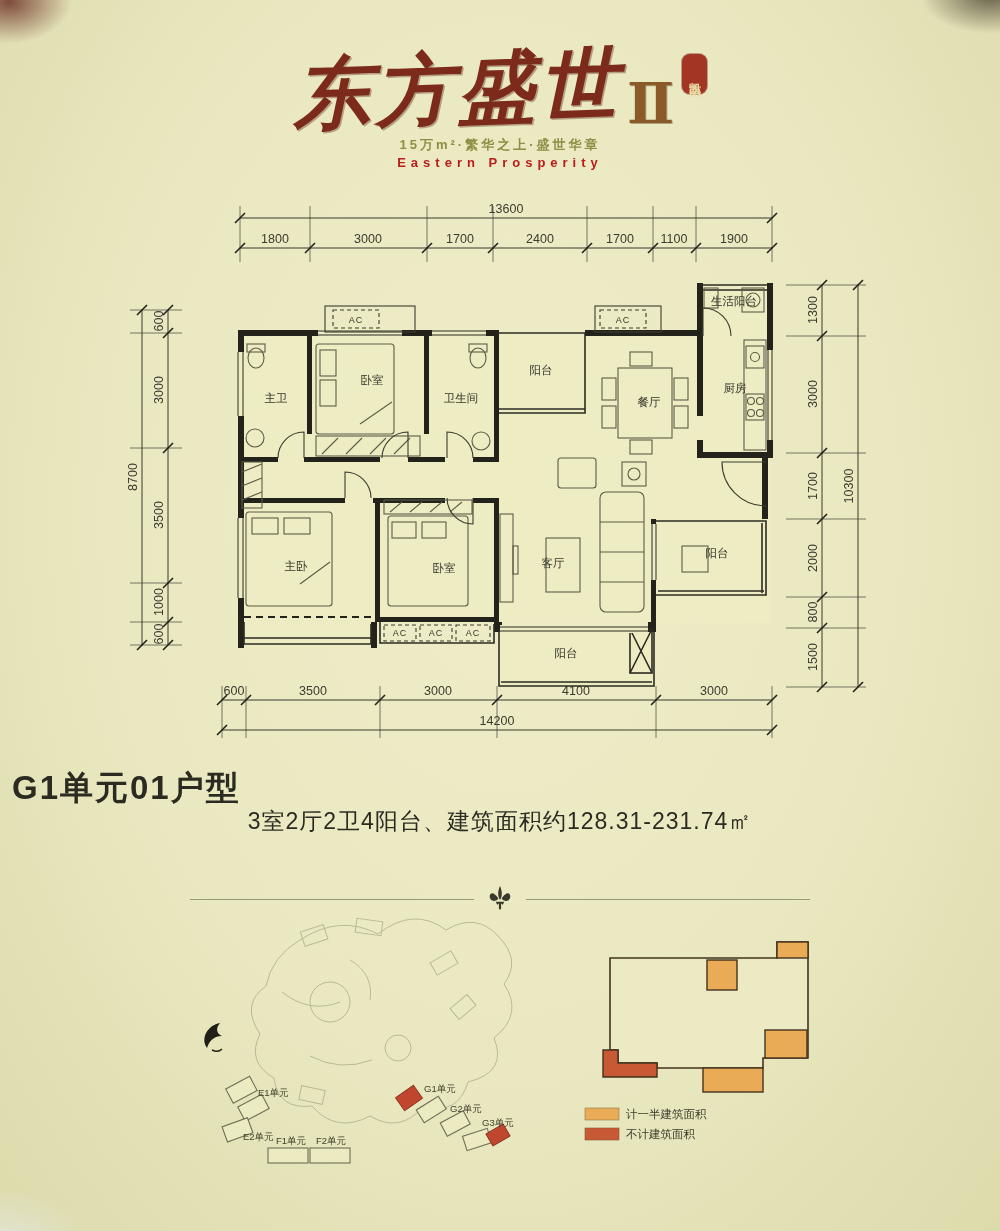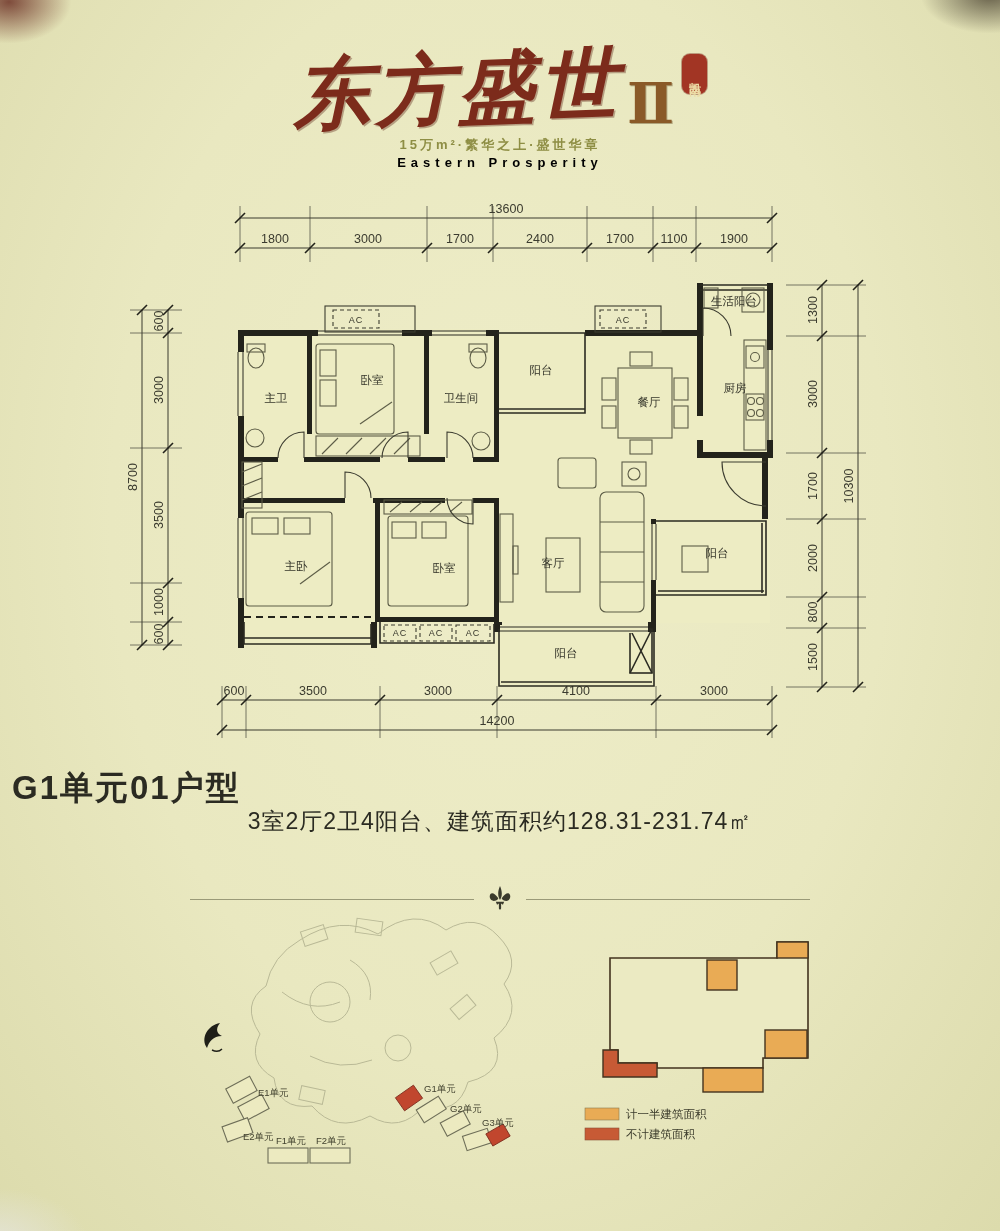--- a/index.html
+++ b/index.html
@@ -29,21 +29,21 @@
     text-shadow:1px 1px 0 rgba(90,60,20,.4);
   }
   .seal{
     display:inline-block;width:25px;height:40px;margin-left:8px;margin-bottom:34px;
     background:#a23524;color:#ecdca6;border-radius:8px;
     writing-mode:vertical-rl;text-orientation:upright;
     font-size:12px;font-weight:bold;line-height:25px;letter-spacing:2px;text-align:center;
     box-shadow:0 0 0 1px rgba(120,40,25,.4);
   }
   .tagline{margin-top:8px;font-size:13px;font-weight:bold;letter-spacing:3px;color:#8e8e44;}
-  .tagline-en{font-size:13px;font-weight:bold;letter-spacing:5px;color:#000000;margin-top:1px;text-transform:none;text-align:center;}
+  .tagline-en{font-size:13px;font-weight:bold;letter-spacing:5px;color:#b91c1c;margin-top:1px;text-transform:none;text-align:center;}
 
   svg.layer{position:absolute;}
   .plan-svg{left:110px;top:196px;width:800px;height:566px;}
   .sitemap-svg{left:170px;top:900px;width:380px;height:300px;}
   .keyplan-svg{left:570px;top:922px;width:320px;height:252px;}
 
   .unit-title{position:absolute;top:766px;left:12px;width:100%;text-align:left;
     font-size:33px;font-weight:bold;color:#2b2b22;letter-spacing:2px;}
   .unit-sub{position:absolute;top:806px;left:0;width:100%;text-align:center;
     font-size:23px;color:#2b2b22;letter-spacing:1px;}

